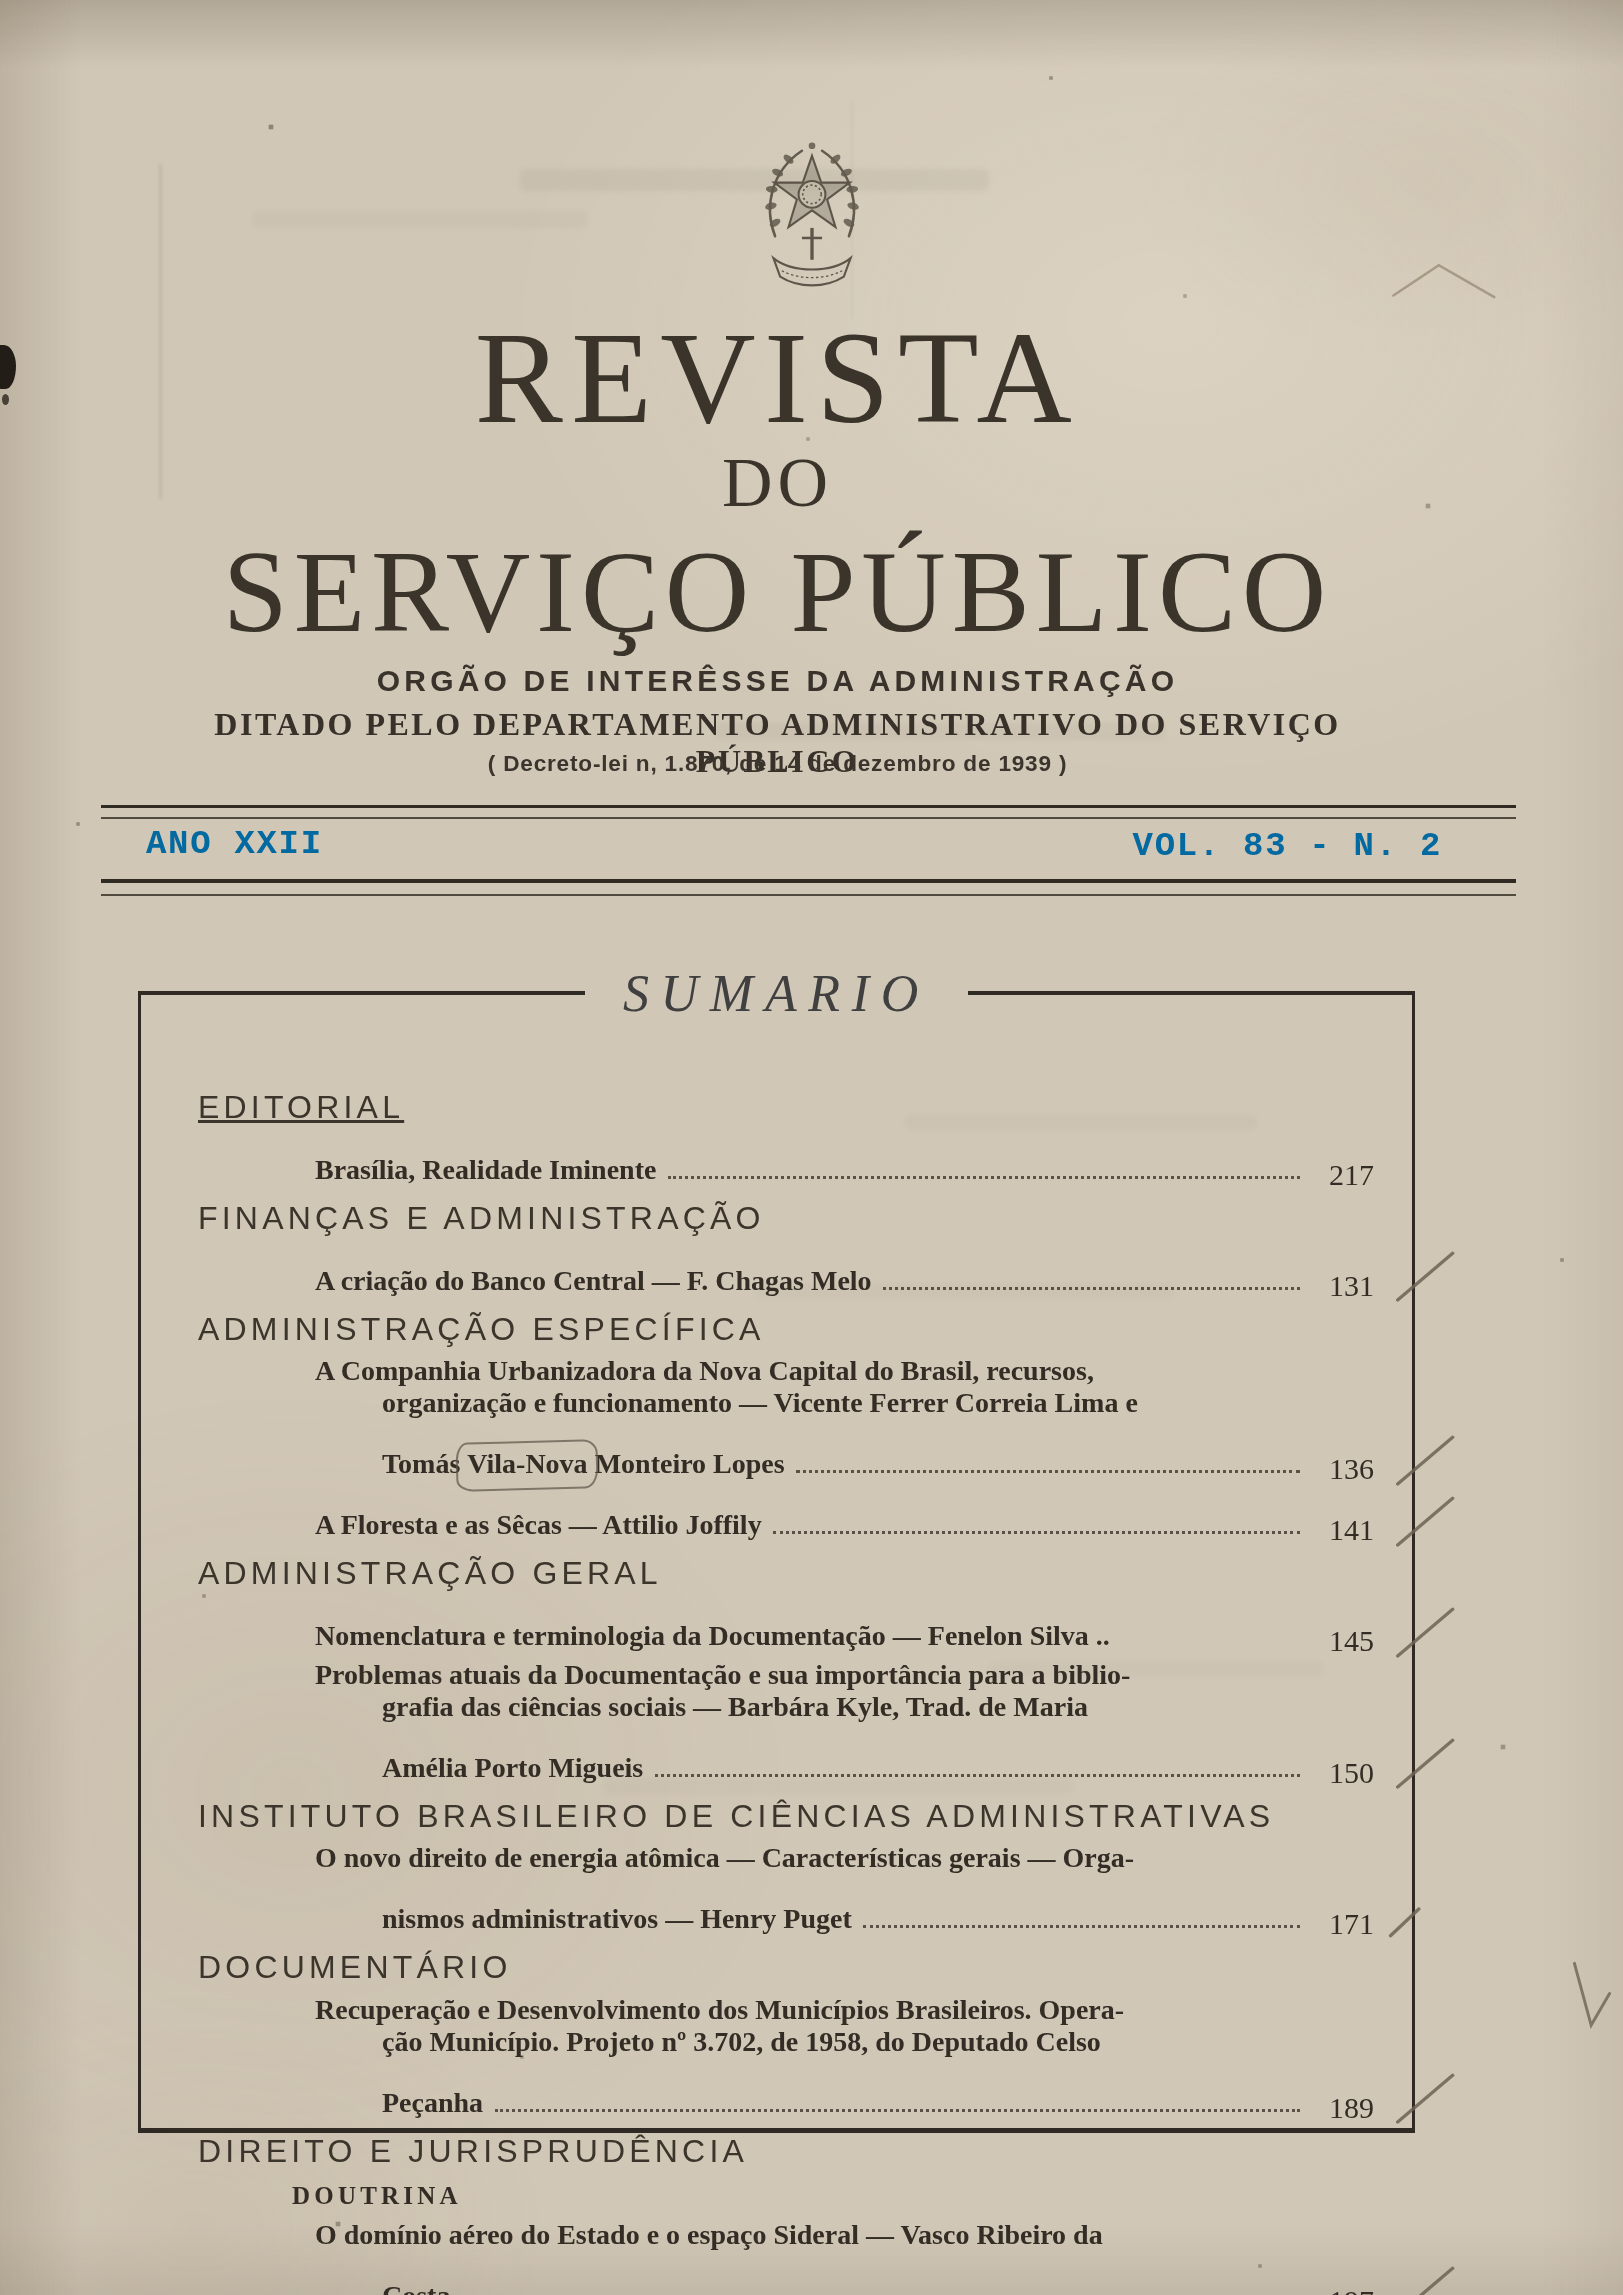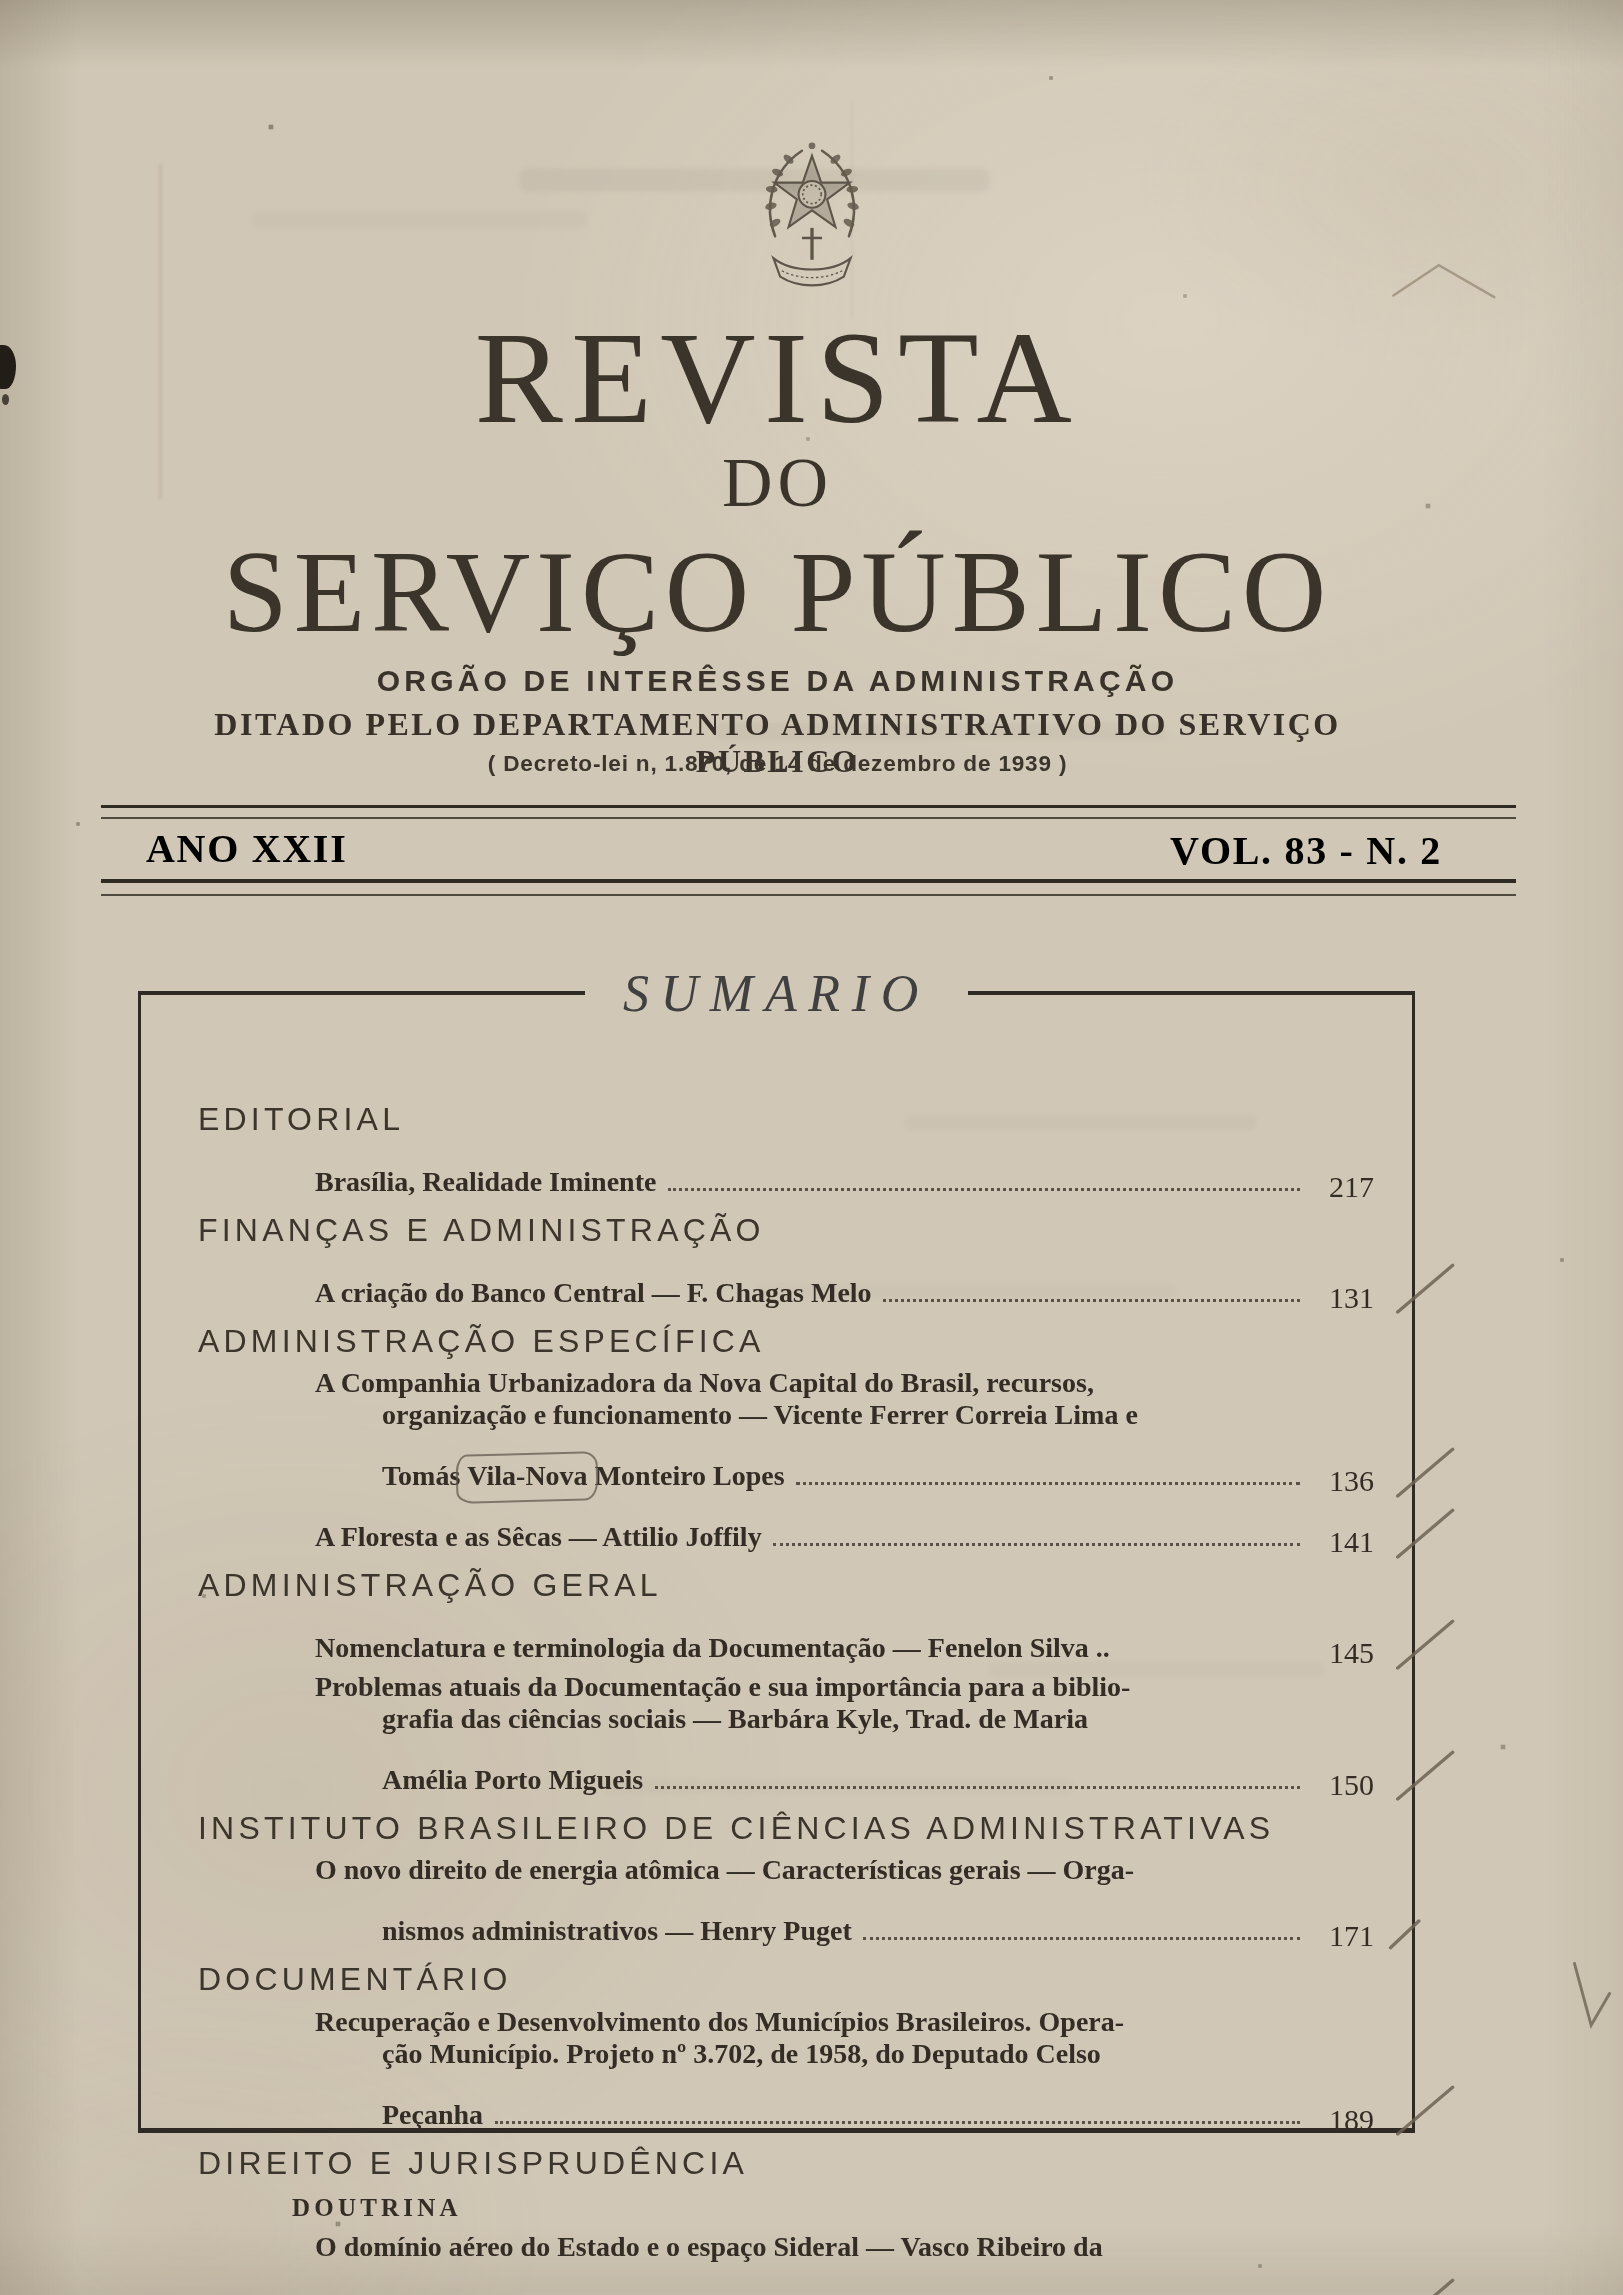--- a/index.html
+++ b/index.html
@@ -25,35 +25,35 @@
   .m-sub{top:664px;font-family:"Liberation Sans",sans-serif;font-weight:700;font-size:30px;letter-spacing:4.2px;color:#39332b;}
   .m-issued{top:706px;font-weight:700;font-size:32px;letter-spacing:2.5px;color:#37312a;}
   .m-decree{top:751px;font-family:"Liberation Sans",sans-serif;font-weight:700;font-size:22.6px;letter-spacing:0.8px;color:#3b352d;}
   
   .hrule{position:absolute;left:101px;width:1415px;background:#2f2a22;}
   .r1{top:805px;height:3.4px;}
   .r2{top:817px;height:1.7px;opacity:.8;}
   .r3{top:879px;height:4.2px;}
   .r4{top:894px;height:1.7px;opacity:.8;}
   .issue-bar{position:absolute;left:101px;width:1415px;top:825px;height:44px;
-    font-family:Liberation Serif, serif;font-weight:700;font-size:40px;letter-spacing:1.7px;color:#000000;}
+    font-family:Liberation Mono, monospace;font-weight:700;font-size:34px;letter-spacing:1.7px;color:#0369a1;}
   .issue-bar .yr{position:absolute;left:45px;top:0;}
   .issue-bar .dt{position:absolute;left:0;right:50px;text-align:center;top:0;}
   .issue-bar .vol{position:absolute;right:74px;top:1.7px;}
   
   .sumbox{position:absolute;left:138px;top:993px;width:1277px;height:1140px;
     border-left:3.4px solid #2f2a23;border-right:3.4px solid #2f2a23;border-bottom:5px solid #2f2a23;box-sizing:border-box;}
   .sum-head{position:absolute;top:-28.5px;left:-3.4px;right:-3.4px;height:57px;display:flex;align-items:center;gap:35px;}
   .sum-head .rule{flex:1;height:4.2px;background:#2f2a23;}
   .sum-title{font-style:italic;font-size:52px;letter-spacing:11.7px;color:#404040;padding:0 3.4px;white-space:nowrap;}
   
   .toc{padding:97px 38px 0 0;}
   .sec-header{font-family:"Liberation Sans",sans-serif;font-weight:400;font-size:32px;line-height:35px;
     letter-spacing:4.2px;color:#3b352c;margin:15px 0 8.4px 57px;white-space:nowrap;}
-  .toc-section:first-child .sec-header{margin-top:12px;}
+  .toc-section:first-child .sec-header{margin-top:0;text-decoration:underline;}
   .sub-header{font-weight:700;font-size:25px;line-height:30px;letter-spacing:4.2px;color:#332d25;margin:11.7px 0 8.4px 151px;}
   .entry{margin:0 0 6.7px 174px;font-weight:700;font-size:28px;line-height:32px;color:#332d25;}
   .entry .line{display:block;}
   .entry .line.cont{margin-left:67px;}
   .entry .line.last{display:flex;align-items:baseline;margin-top:28px;}
   .lead{flex:1;border-bottom:3.4px dotted rgba(56,49,40,.78);margin:0 11.7px 6.7px 11.7px;height:18.4px;min-width:25px;}
   .lead.none{border-bottom:none;}
   .pg{font-weight:400;font-size:30px;min-width:62px;text-align:right;position:relative;top:5.9px;color:#332d25;}
   .chk{position:absolute;pointer-events:none;}
   .chk.long{right:-84px;bottom:-3.4px;}

